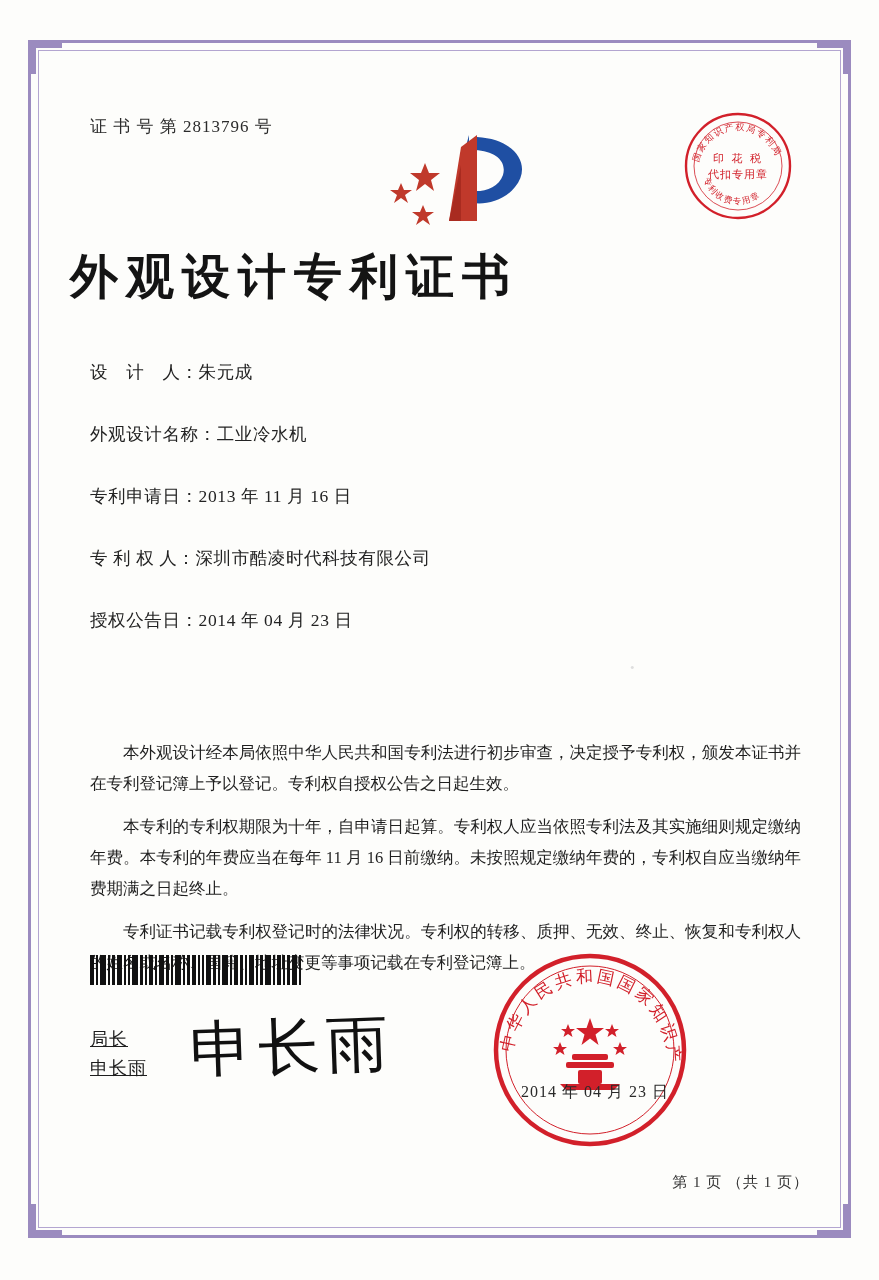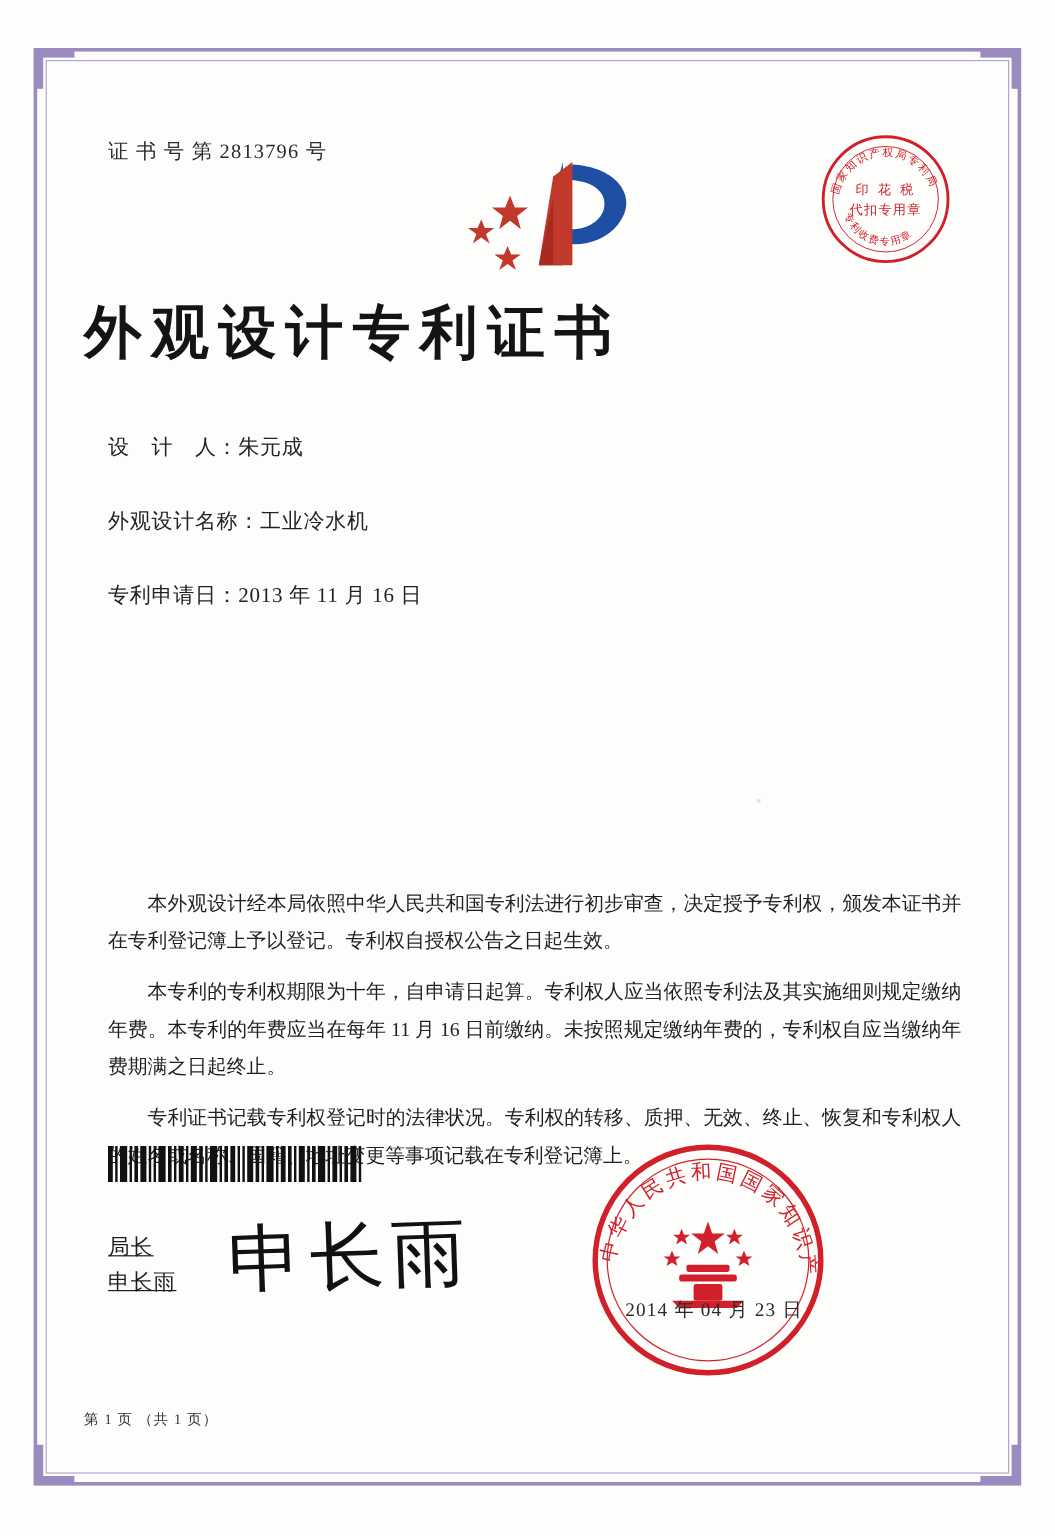--- a/index.html
+++ b/index.html
@@ -179,22 +179,22 @@
     font-size: 16px;
     color: #2a2a2a;
     letter-spacing: 1px;
   }
 
   .footer {
     position: absolute;
     left: 0;
     right: 0;
     bottom: 18px;
-    text-align: left;
-    font-size: 12px;
+    text-align: right;
+    font-size: 15px;
     color: #333;
     letter-spacing: 1px;
   }
 
   .watermark {
     position: absolute;
     left: 560px;
     top: 590px;
     font-size: 13px;
     color: #dedede;
@@ -257,20 +257,26 @@
     <div class="fields">
       <div class="field">
         <span class="lbl">设　计　人：</span><span class="val">朱元成</span>
       </div>
       <div class="field">
         <span class="lbl">外观设计名称：</span><span class="val">工业冷水机</span>
       </div>
       <div class="field">
         <span class="lbl">专利申请日：</span><span class="val">2013 年 11 月 16 日</span>
       </div>
+      <div class="field">
+        <span class="lbl">专 利 权 人：</span><span class="val">深圳市酷凌时代科技有限公司</span>
+      </div>
+      <div class="field">
+        <span class="lbl">授权公告日：</span><span class="val">2014 年 04 月 23 日</span>
+      </div>
     </div>
 
     <div class="watermark">•</div>
 
     <div class="paras">
       <p class="para">本外观设计经本局依照中华人民共和国专利法进行初步审查，决定授予专利权，颁发本证书并在专利登记簿上予以登记。专利权自授权公告之日起生效。</p>
       <p class="para">本专利的专利权期限为十年，自申请日起算。专利权人应当依照专利法及其实施细则规定缴纳年费。本专利的年费应当在每年 11 月 16 日前缴纳。未按照规定缴纳年费的，专利权自应当缴纳年费期满之日起终止。</p>
       <p class="para">专利证书记载专利权登记时的法律状况。专利权的转移、质押、无效、终止、恢复和专利权人的姓名或名称、国籍、地址变更等事项记载在专利登记簿上。</p>
     </div>
 

